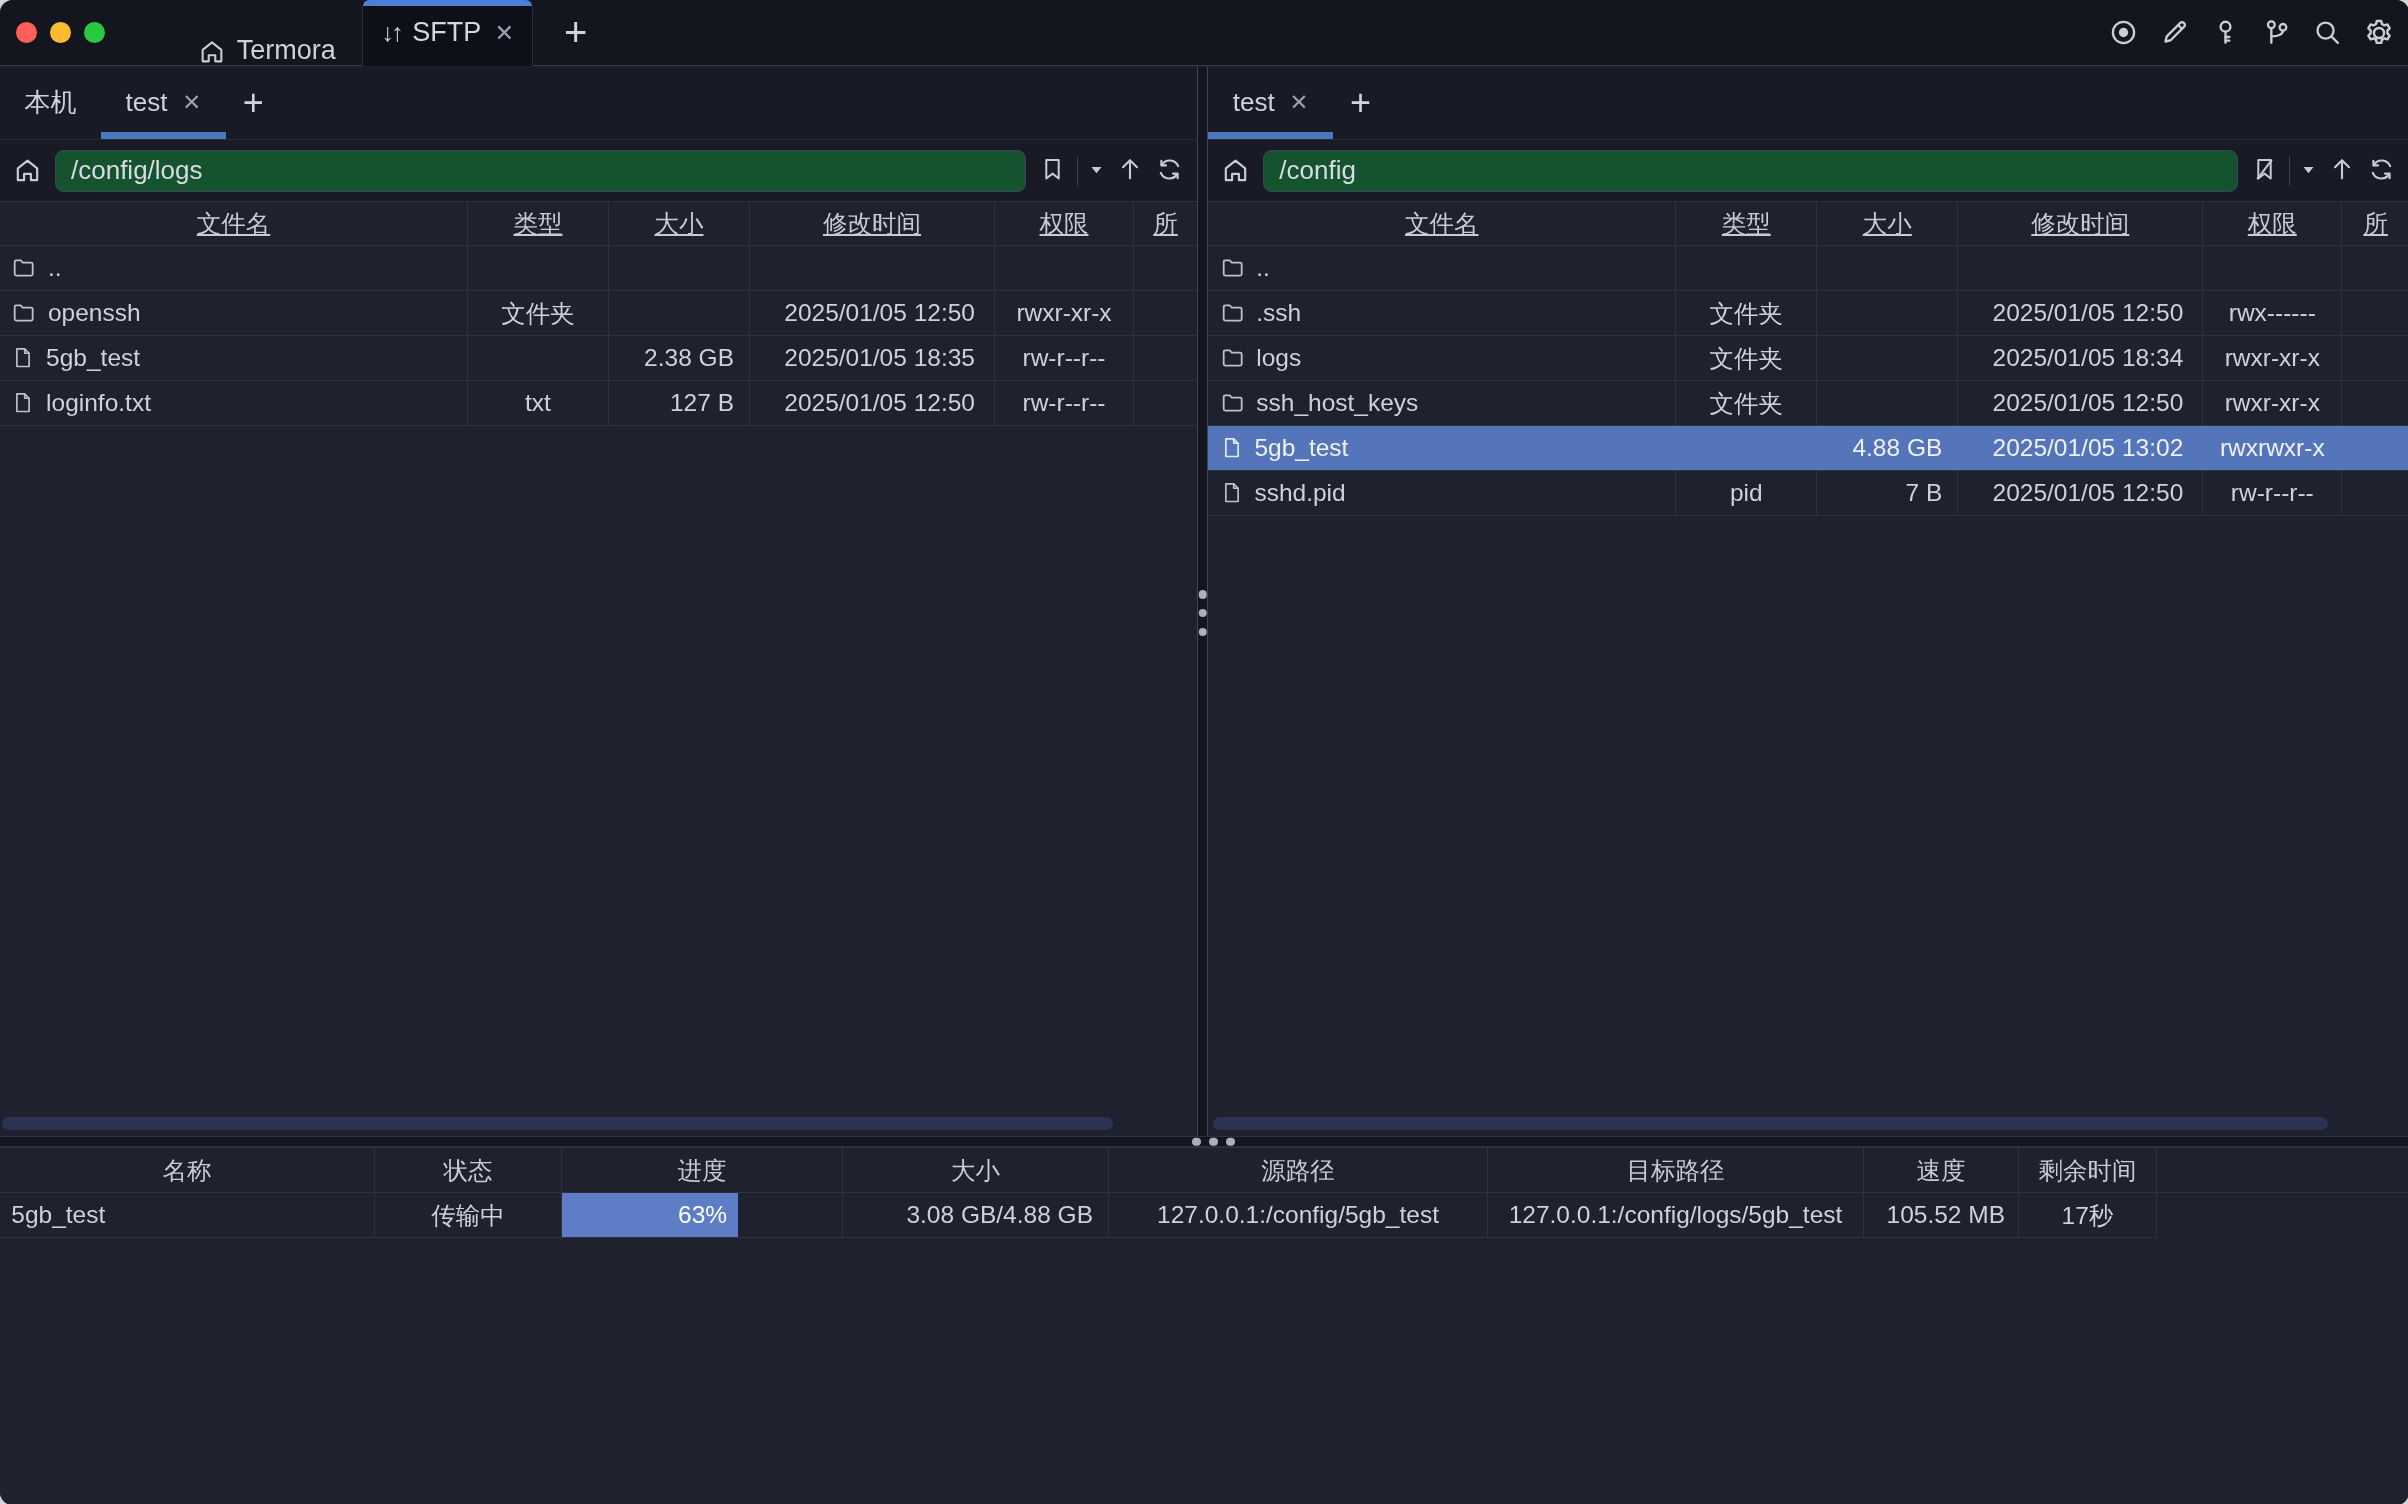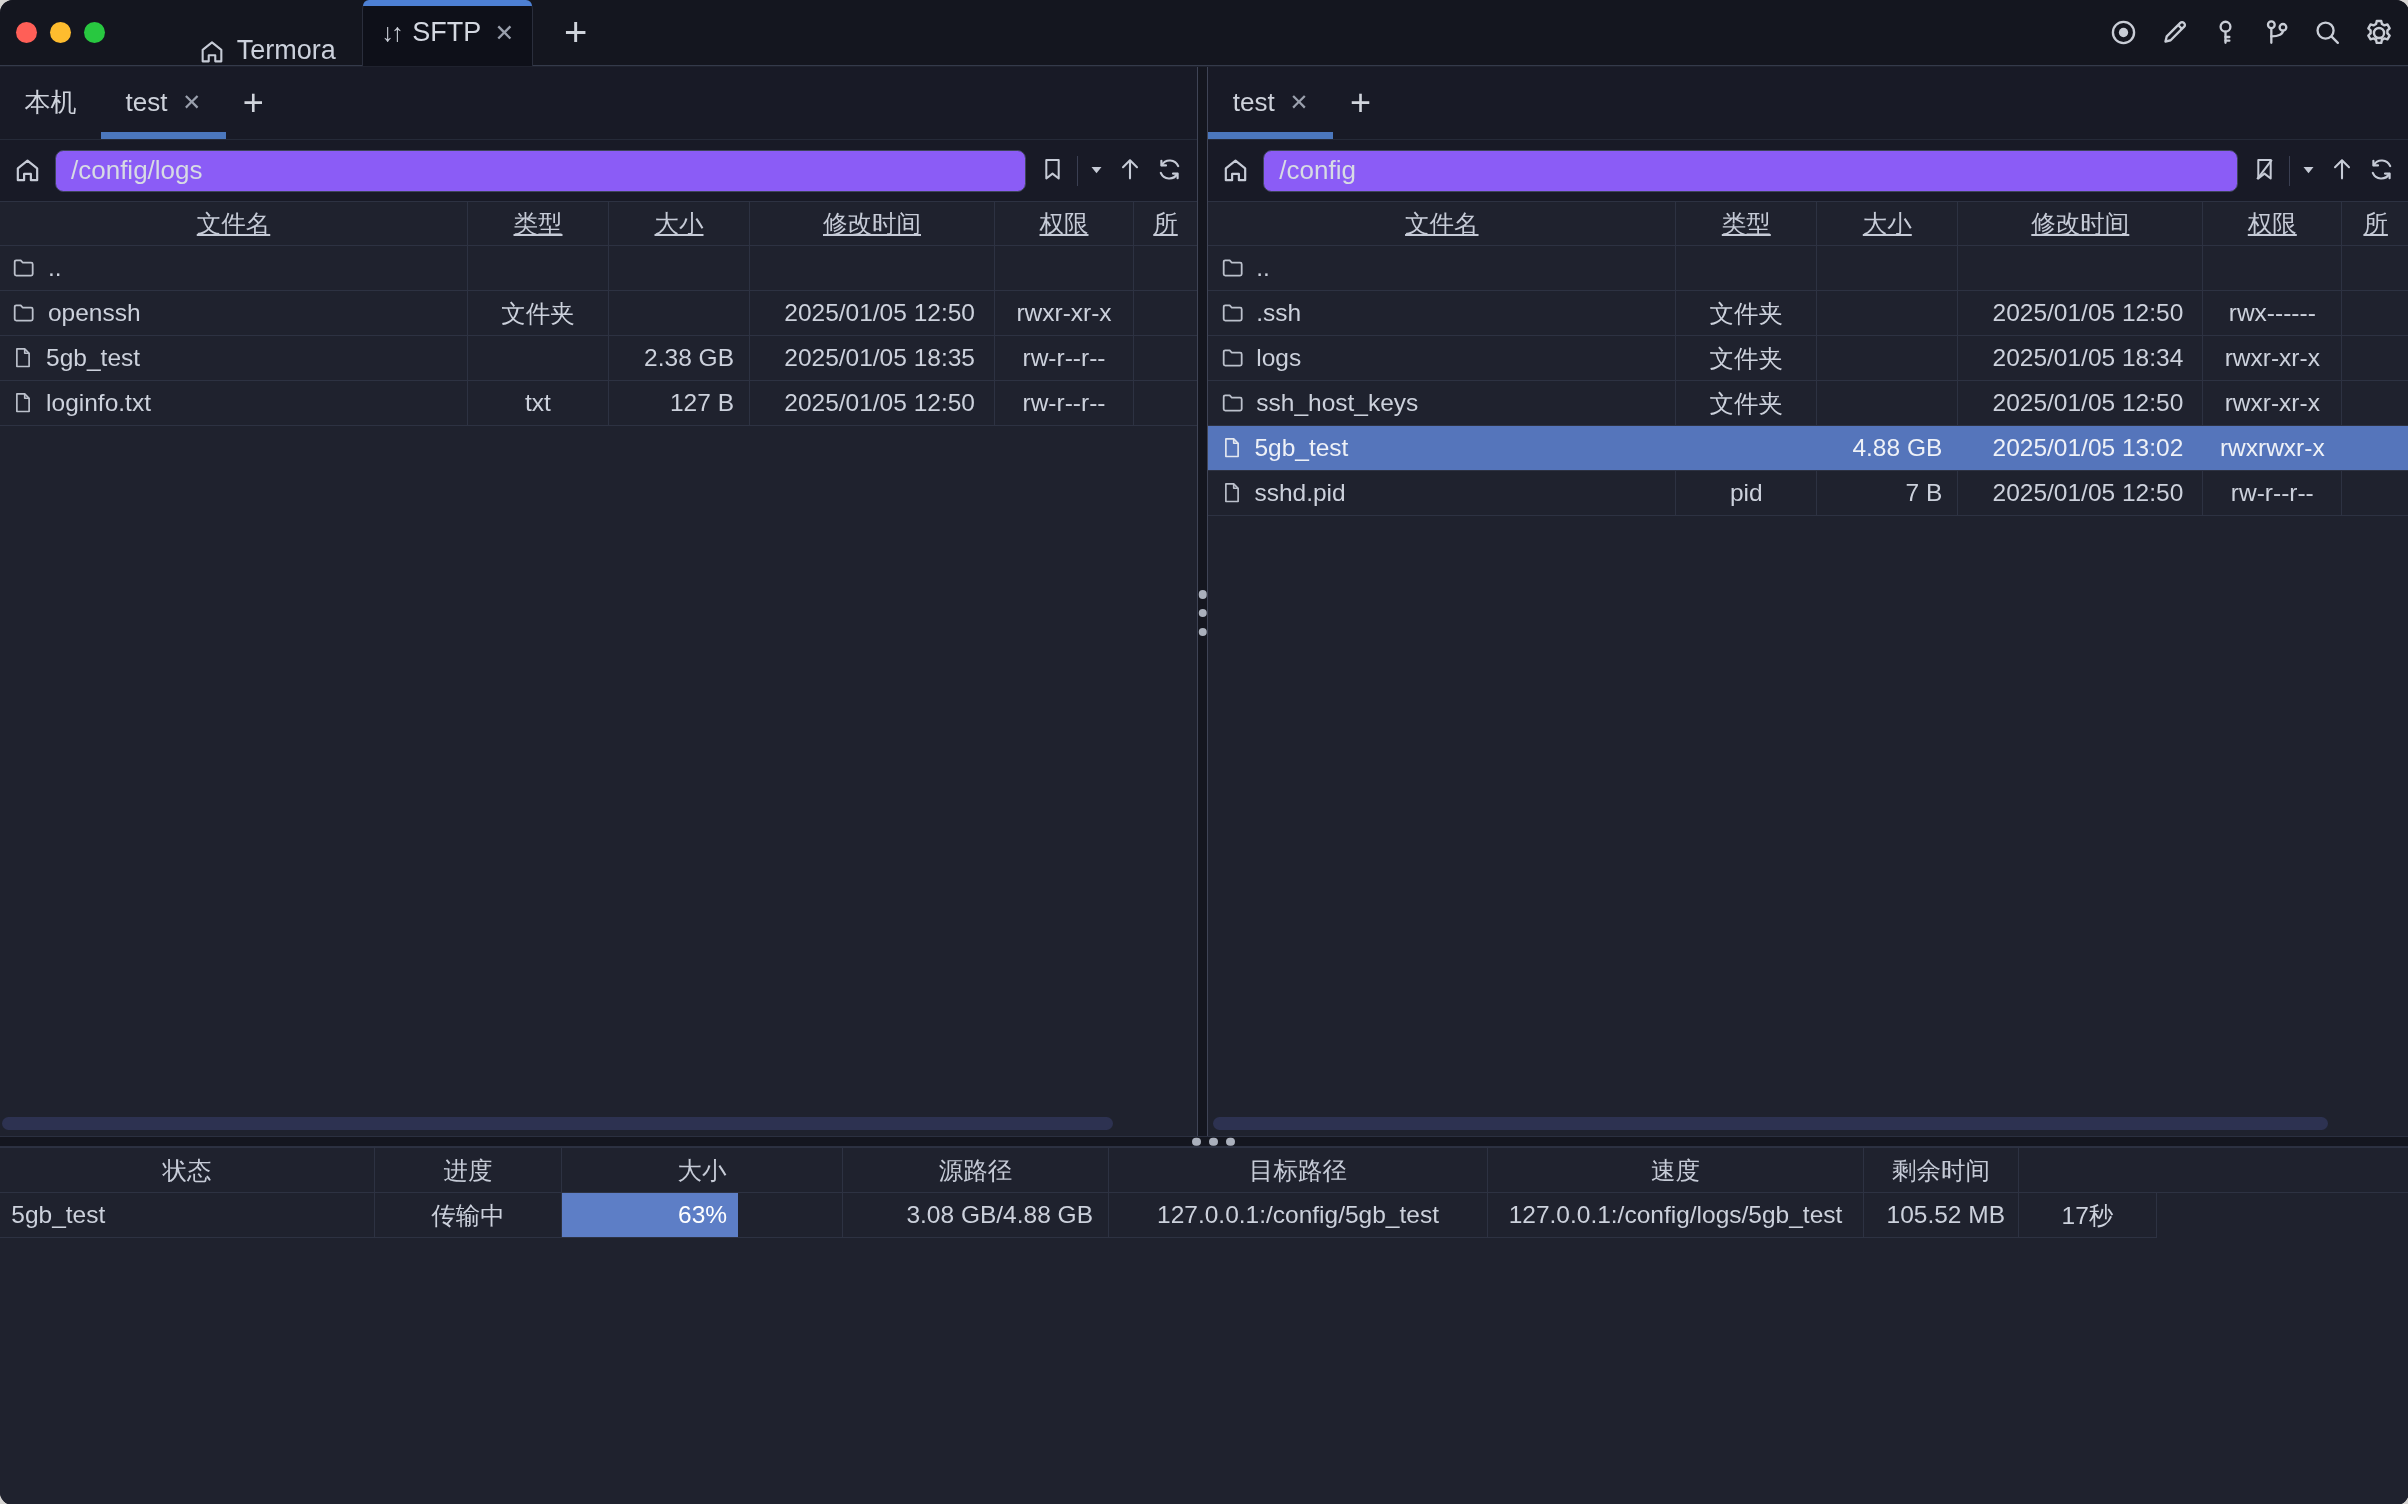--- a/index.html
+++ b/index.html
@@ -34,21 +34,21 @@
   .gutter-h .dots{position:absolute;left:1192px;top:50%;transform:translateY(-50%);display:flex;flex-direction:row;gap:8.5px;}
 
   .pane-tabs{height:73px;background:#181a26;border-bottom:0.9px solid #252a38;display:flex;align-items:flex-end;padding-left:0;}
   .ptab{position:relative;height:73px;display:flex;align-items:center;gap:13px;padding:0 24.5px;font-size:26px;color:#ced2db;}
   .ptab.active::after{content:"";position:absolute;left:0;right:0;bottom:0;height:6.6px;background:#4b77bd;}
   .ptab .close-x{font-size:22.6px;}
   .pplus{height:73px;display:flex;align-items:center;padding:0 17px;color:#d0d4dc;font-size:36px;font-weight:300;}
 
   .pathbar{height:61px;background:#181a26;display:flex;align-items:center;padding:0 11.3px 0 13px;gap:13px;}
   .home-ic{color:#c6cbd6;flex:none;display:flex;}
-  .path-input{flex:1;height:42px;background:#8b5cf6;border:1.9px solid #3e4459;border-radius:8.5px;color:#d7dbe4;font-size:26px;padding:0 15px;outline:none;font-family:inherit;min-width:0;}
+  .path-input{flex:1;height:42px;background:#14532d;border:1.9px solid #3e4459;border-radius:8.5px;color:#d7dbe4;font-size:26px;padding:0 15px;outline:none;font-family:inherit;min-width:0;}
   .pb-actions{display:flex;align-items:center;gap:11.3px;color:#c6cbd6;flex:none;padding-right:1.9px;}
   .vsep{width:0.9px;height:30px;background:#3a3f52;}
 
   .tablewrap{flex:1;position:relative;background:#1f222e;border-top:0.9px solid #2d3242;overflow:hidden;}
   .frow{display:grid;grid-template-columns:468px 141px 141px 245px 139px 1fr;height:45px;border-bottom:0.9px solid #2d3242;}
   .frow>div{border-right:0.9px solid #2d3242;display:flex;align-items:center;font-size:24.5px;color:#ccd1dc;overflow:hidden;white-space:nowrap;}
   .frow>div:last-child{border-right:none;}
   .frow.hdr{height:44px;}
   .frow.hdr>div{justify-content:center;color:#c6cbd7;text-decoration:underline;}
   .cell-name{padding-left:11.3px;gap:11.3px;}
@@ -411,20 +411,21 @@
   <div class="gutter-h">
     <div class="dots">
         <span class="dot"></span>
         <span class="dot"></span>
         <span class="dot"></span>
       </div>
   </div>
 
   <div class="transfer">
     <div class="trow hdr">
+      <div>名称</div>
       <div>状态</div>
       <div>进度</div>
       <div>大小</div>
       <div>源路径</div>
       <div>目标路径</div>
       <div>速度</div>
       <div>剩余时间</div>
       <div></div>
     </div>
 

